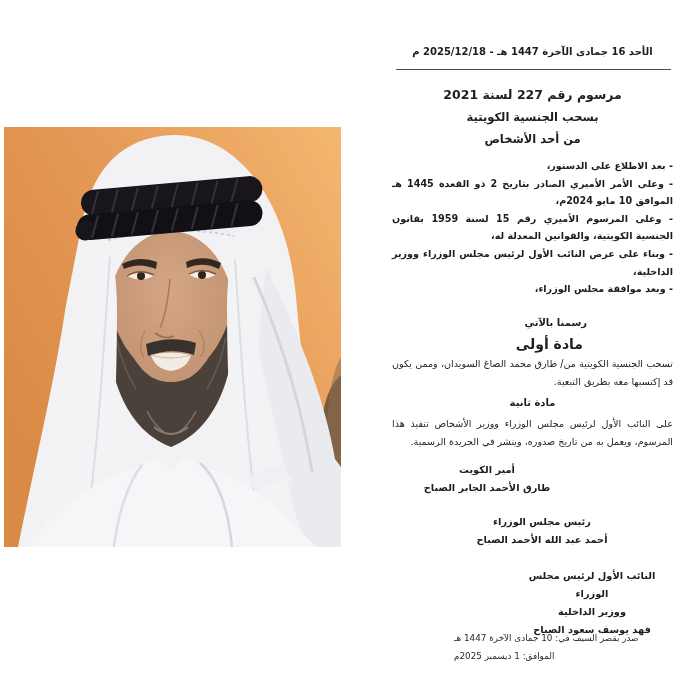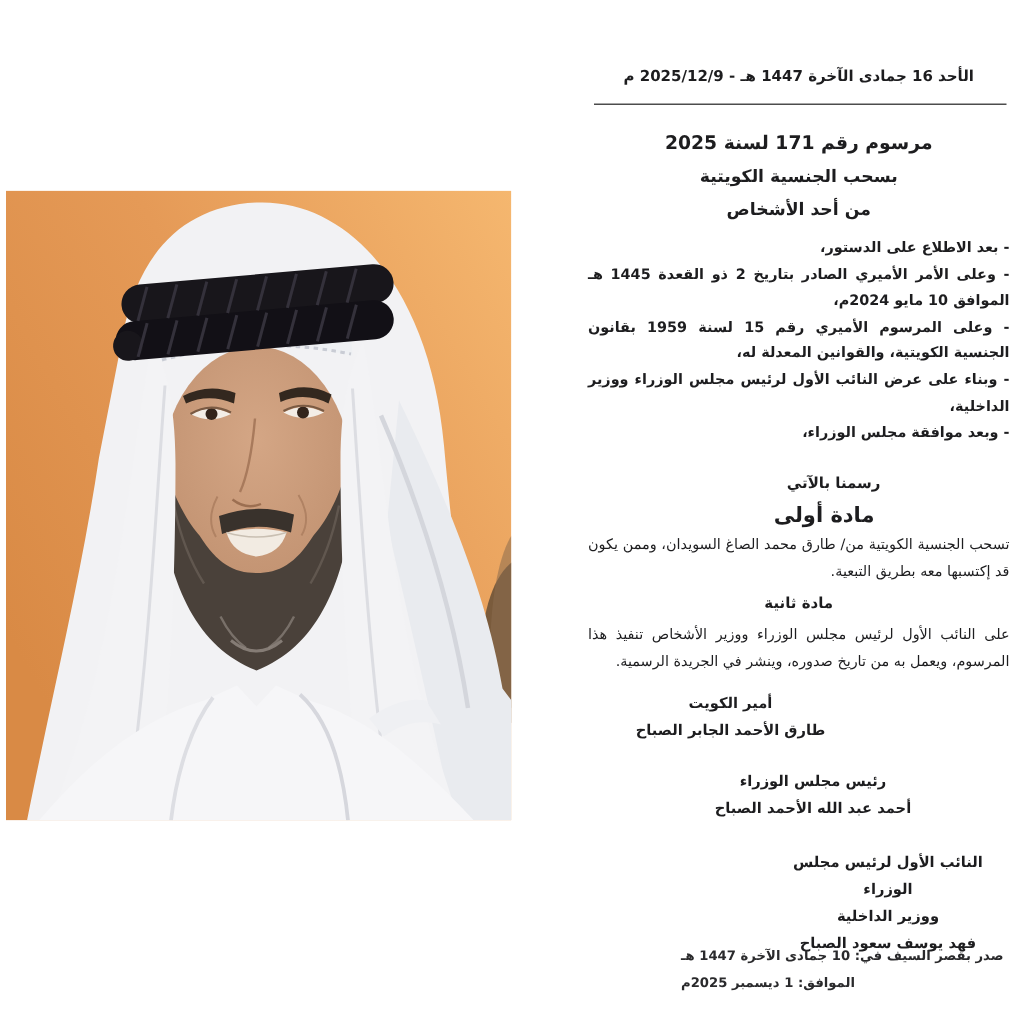--- a/index.html
+++ b/index.html
@@ -24,21 +24,21 @@
   .art1-head{top:336px;right:90px;font-size:14px;font-weight:700;}
   .art1-text{top:355px;right:0;width:100%;font-size:9.6px;line-height:17.6px;text-align:justify;}
   .art2-head{top:397px;right:0;width:100%;text-align:center;font-size:10px;font-weight:700;}
   .art2-text{top:415px;right:0;width:100%;font-size:9.6px;line-height:17.6px;text-align:justify;}
   .sig{text-align:center;line-height:18px;font-size:9.8px;}
   .sig .s-title{font-weight:600;}
   .sig .s-name{font-weight:700;}
   .sig1{top:461px;right:110px;width:152px;}
   .sig2{top:513px;right:50px;width:162px;}
   .sig3{top:567px;right:0;width:162px;}
-  .footer{top:630px;left:62px;right:0;text-align:left;font-size:8.8px;line-height:17.5px;font-weight:700;color:#2a2a2c;}
+  .footer{top:630px;left:62px;right:0;text-align:left;font-size:8.8px;line-height:17.5px;font-weight:400;color:#2a2a2c;}
   .footer p{margin:0;}
 </style>
 </head>
 <body>
 
 <div class="canvas">
 
   <div class="photo">
     <svg viewBox="0 0 337 420" preserveAspectRatio="none">
       <defs>
@@ -138,25 +138,25 @@
         <path d="M22,420 C58,378 92,352 132,340 L154,330 L167,344 L180,330 L202,340 C244,352 278,384 312,420 Z" fill="#f6f6f8"></path>
         <path d="M196,336 C214,352 224,380 228,420" stroke="#d6d7dd" stroke-width="2.5" fill="none"></path>
         <path d="M138,338 C124,356 114,386 110,420" stroke="#dddee3" stroke-width="2.5" fill="none"></path>
         <path d="M242,352 C256,342 268,338 280,340 L290,356 C276,352 262,356 252,364 Z" fill="#eff0f3"></path>
       </g>
     </svg>
   </div>
 
   <div class="doc">
 
-    <div class="abs date-line">الأحد 16 جمادى الآخرة 1447 هـ - 2025/12/9 م</div>
+    <div class="abs date-line">الأحد 16 جمادى الآخرة 1447 هـ - 2025/12/18 م</div>
     <div class="abs date-rule"></div>
 
     <div class="abs title-block">
-      <div class="t1">مرسوم رقم 171 لسنة 2025</div>
+      <div class="t1">مرسوم رقم 227 لسنة 2021</div>
       <div class="t2">بسحب الجنسية الكويتية</div>
       <div class="t2">من أحد الأشخاص</div>
     </div>
 
     <div class="abs preamble">
       <p>- بعد الاطلاع على الدستور،</p>
       <p>- وعلى الأمر الأميري الصادر بتاريخ 2 ذو القعدة 1445 هـ الموافق 10 مايو 2024م،</p>
       <p>- وعلى المرسوم الأميري رقم 15 لسنة 1959 بقانون الجنسية الكويتية، والقوانين المعدلة له،</p>
       <p>- وبناء على عرض النائب الأول لرئيس مجلس الوزراء ووزير الداخلية،</p>
       <p>- وبعد موافقة مجلس الوزراء،</p>

